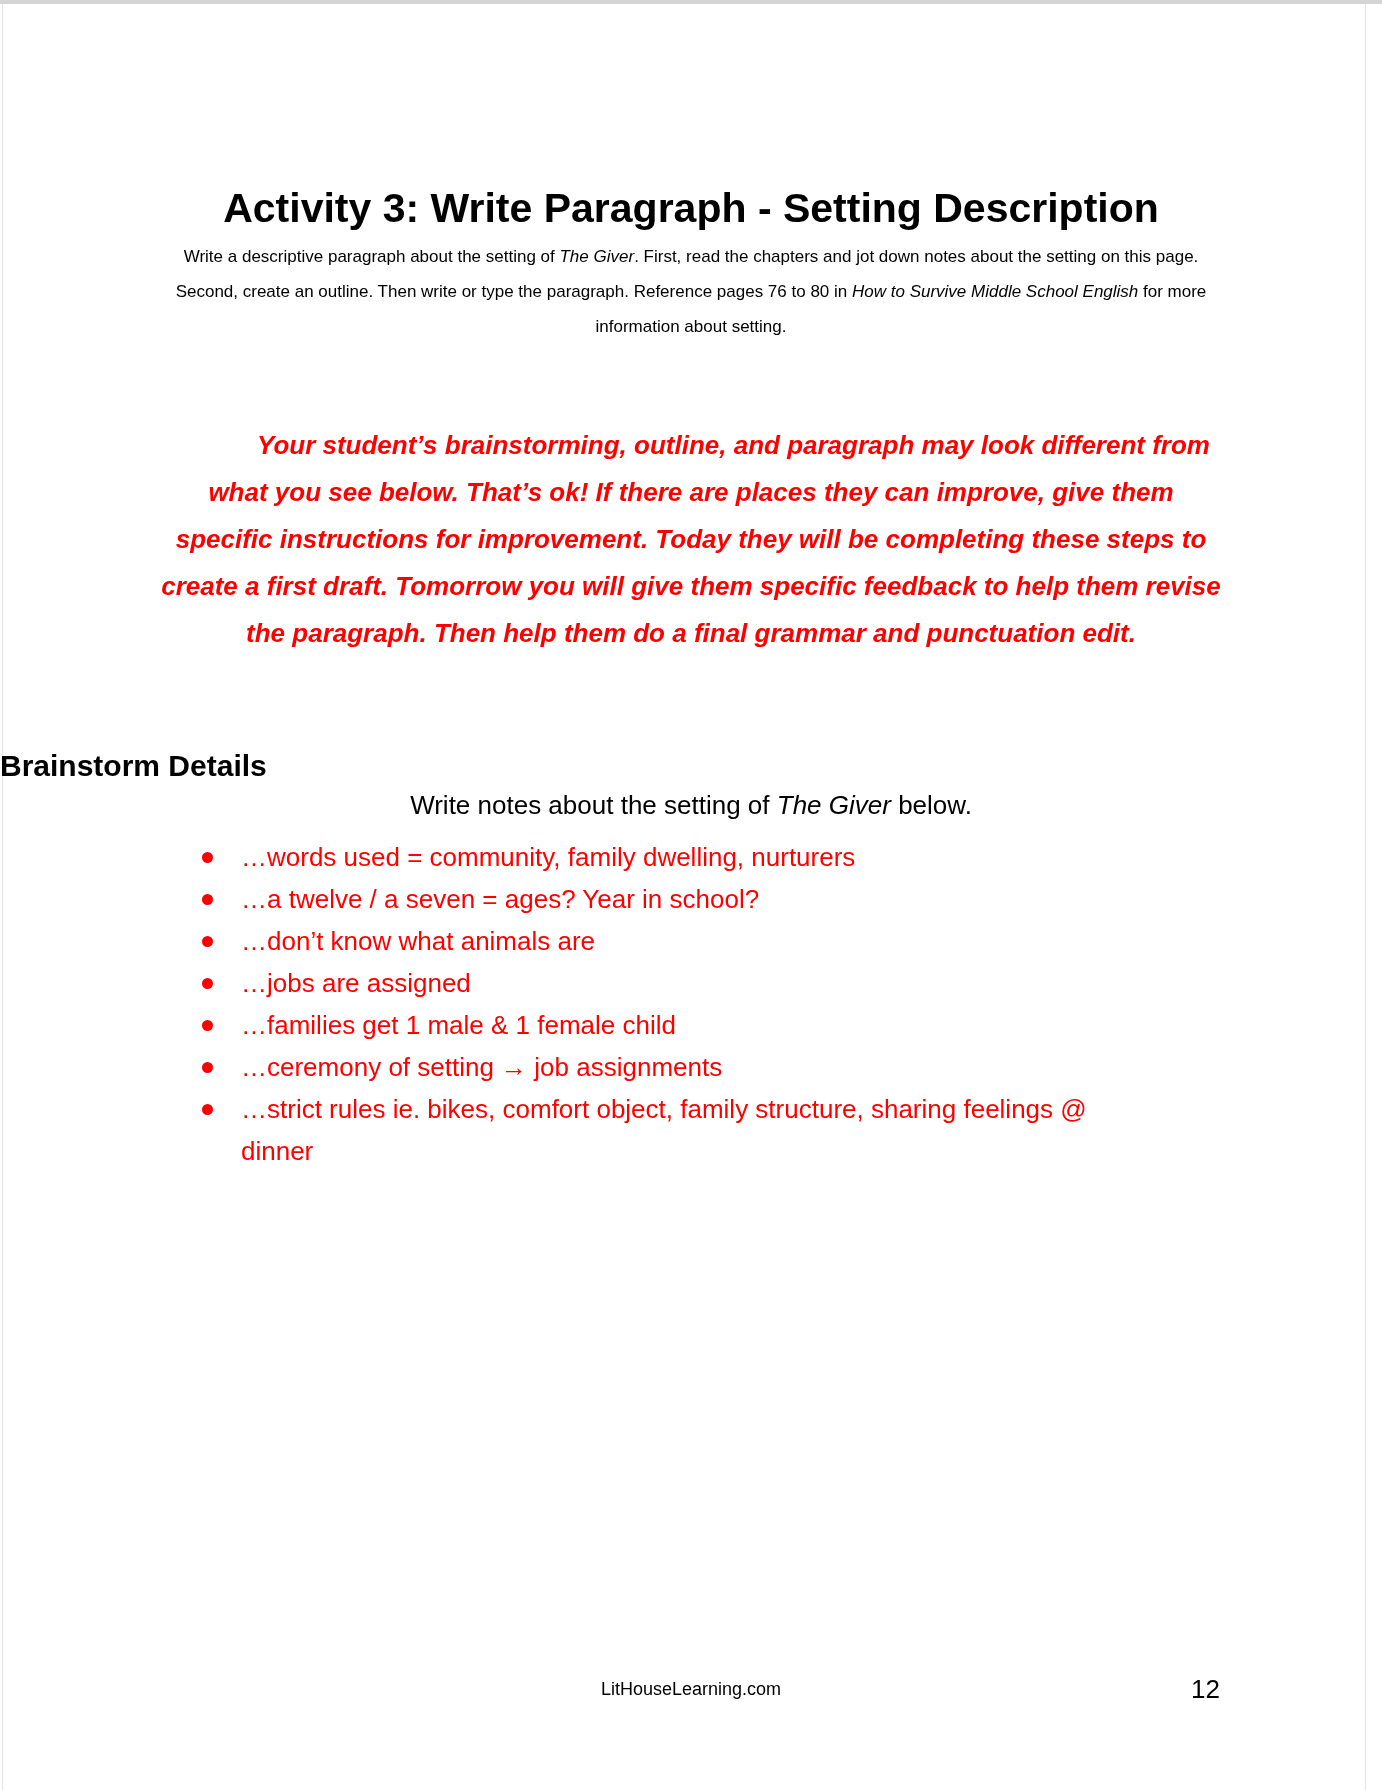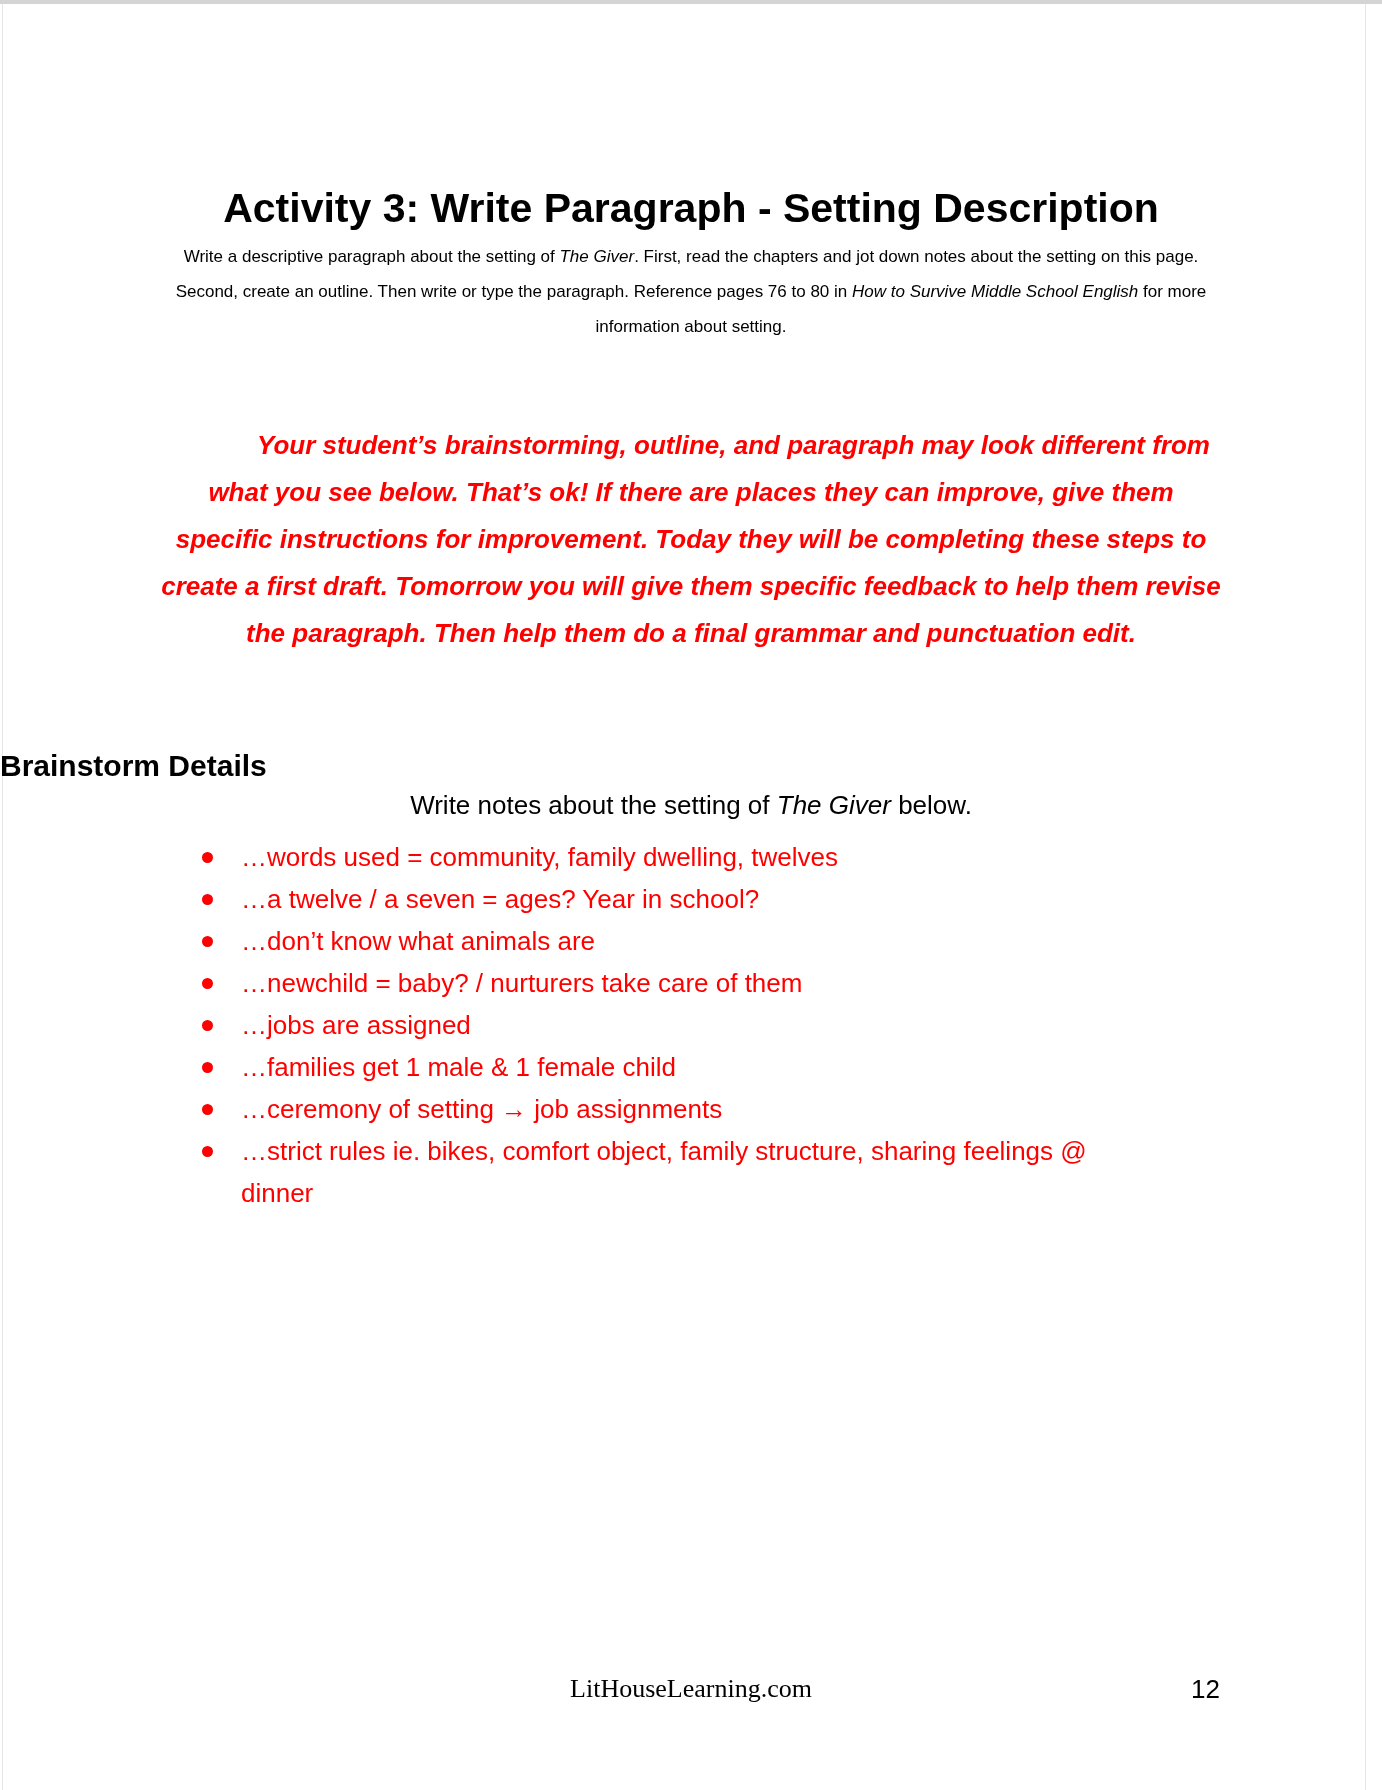--- a/index.html
+++ b/index.html
@@ -101,23 +101,22 @@
     width: 11px;
     height: 11px;
     border-radius: 50%;
     background: var(--note-red, #f00);
   }
   .footer-site {
     position: absolute;
     top: 1674px; left: 0;
     width: 1382px;
     text-align: center;
-    font-size: 26px;
+    font-size: 18px;
     line-height: 30px;
-    font-family: Liberation Serif, serif;
   }
   .footer-page-number {
     position: absolute;
     top: 1674px;
     right: 162px;
     font-size: 26px;
     line-height: 30px;
   }
 </style>
 </head>
@@ -131,24 +130,23 @@
 
   <p class="intro"><span>Write a descriptive paragraph about the setting of </span><i>The Giver</i><span>. First, read the chapters and jot down notes about the setting on this page. Second, create an outline. Then write or type the paragraph. Reference pages 76 to 80 in </span><i>How to Survive Middle School English</i><span> for more information about setting.</span></p>
 
   <p class="red-note">Your student’s brainstorming, outline, and paragraph may look different from what you see below. That’s ok! If there are places they can improve, give them specific instructions for improvement. Today they will be completing these steps to create a first draft. Tomorrow you will give them specific feedback to help them revise the paragraph. Then help them do a final grammar and punctuation edit.</p>
 
   <h2 class="brainstorm-heading">Brainstorm Details</h2>
 
   <p class="brainstorm-subtitle"><span>Write notes about the setting of </span><i>The Giver</i><span> below.</span></p>
 
   <ul class="notes-list">
-    <li>…words used = community, family dwelling, twelves</li>
+    <li>…words used = community, family dwelling, nurturers</li>
     <li>…a twelve / a seven = ages? Year in school?</li>
     <li>…don’t know what animals are</li>
-    <li>…newchild = baby? / nurturers take care of them</li>
     <li>…jobs are assigned</li>
     <li>…families get 1 male &amp; 1 female child</li>
     <li>…ceremony of setting → job assignments</li>
     <li>…strict rules ie. bikes, comfort object, family structure, sharing feelings @ dinner</li>
   </ul>
 
   <div class="footer-site">LitHouseLearning.com</div>
   <div class="footer-page-number">12</div>
 </div>
 

